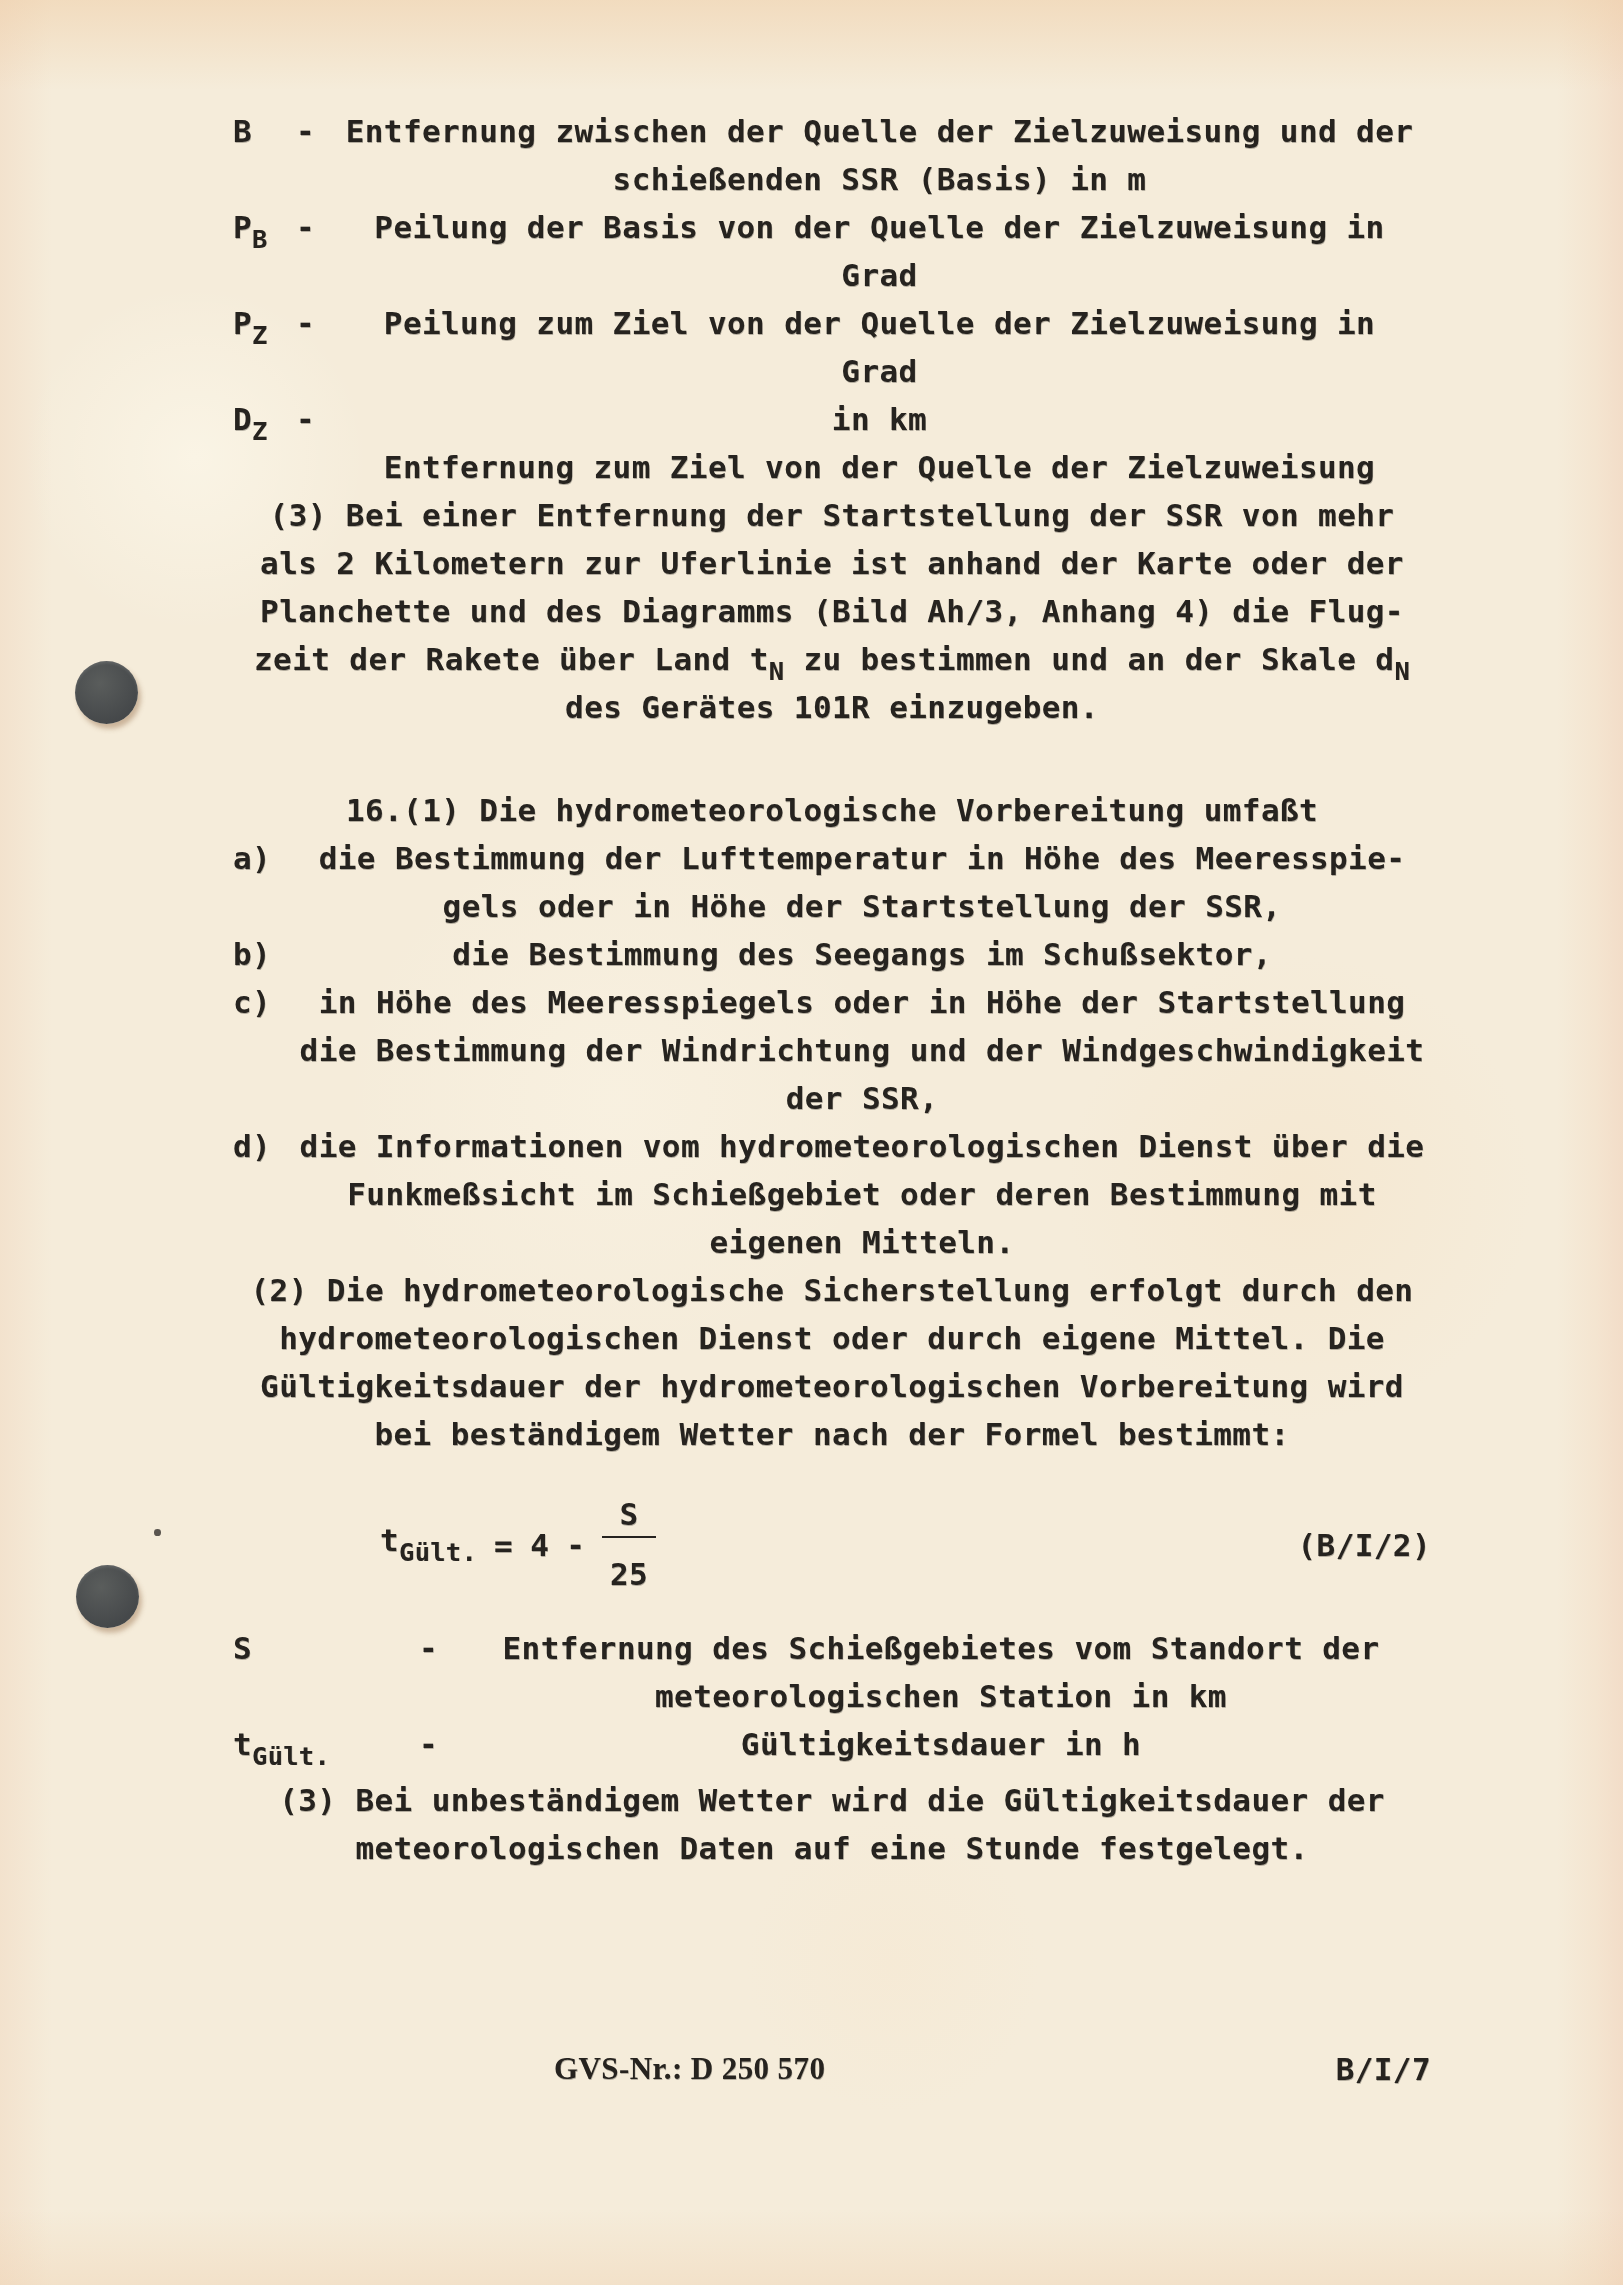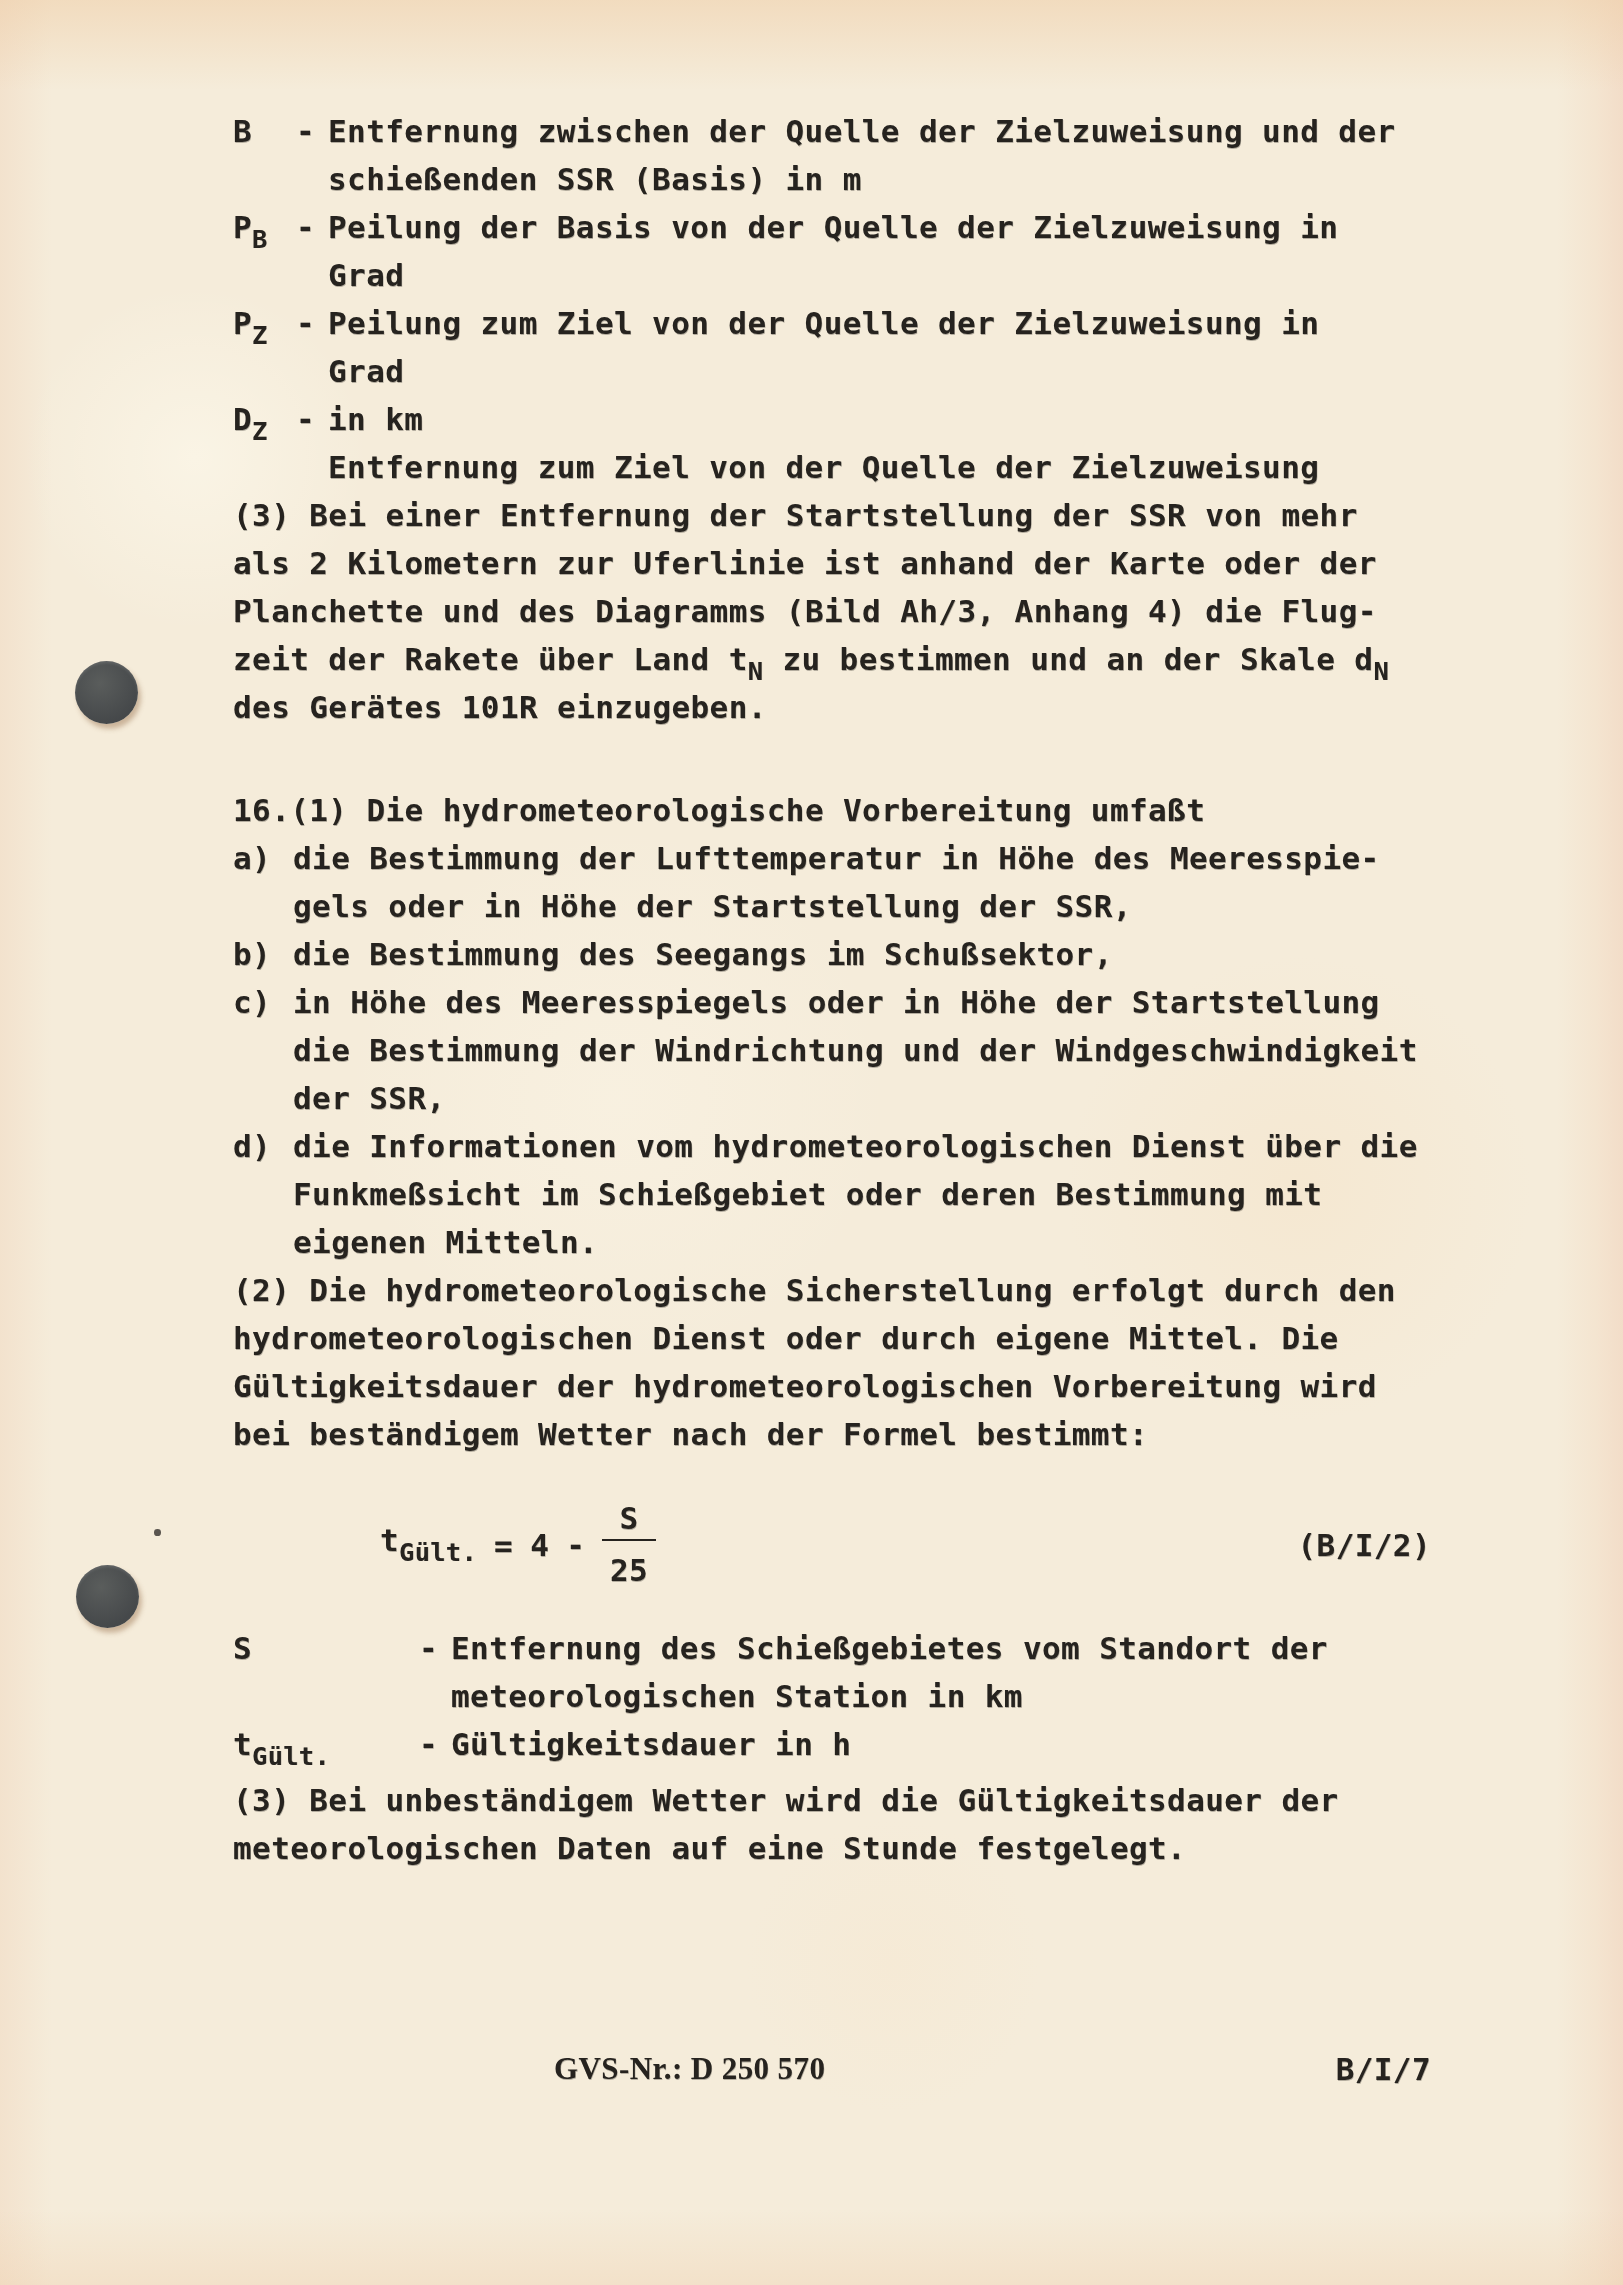--- a/index.html
+++ b/index.html
@@ -20,37 +20,37 @@
       linear-gradient(270deg, rgba(233,165,135,0.22) 0px, rgba(240,200,170,0.20) 28.5px, rgba(240,200,170,0.0) 67px),
       linear-gradient(90deg, rgba(236,196,166,0.25) 0px, rgba(236,196,166,0.0) 52px),
       radial-gradient(circle 247px at 12% 20%, rgba(255,252,240,0.50), transparent 70%),
       radial-gradient(circle 323px at 80% 52%, rgba(245,224,193,0.35), transparent 72%),
       radial-gradient(circle 209px at 55% 86%, rgba(247,230,205,0.32), transparent 70%),
       radial-gradient(circle 361px at 38% 48%, rgba(252,246,232,0.42), transparent 75%),
       #f5ecda;
     text-shadow:0.5px 0.6px 0 rgba(40,36,30,0.32);
   }
   .content{position:absolute;top:107px;left:233px;width:1198px;}
-  .line{height:48px;line-height:48px;white-space:pre;}
+  .line{height:48px;line-height:48px;white-space:pre;text-align:center;}
   .subsc{font-size:0.82em;vertical-align:-0.38em;letter-spacing:0.3px;}
   .defrow{display:grid;grid-template-columns:63px 32px 1fr;}
   .defrow2{display:grid;grid-template-columns:186px 32px 1fr;}
   .sym,.dash{height:48px;line-height:48px;white-space:pre;}
   .list-item{display:grid;grid-template-columns:60px 1fr;}
   .sec-gap{height:55px;}
   .formula-row{
     display:flex;justify-content:space-between;align-items:center;
     margin-top:34px;margin-bottom:27px;height:105px;padding-left:147px;
   }
   .formula{display:flex;align-items:center;}
   .fop{margin:0 17px;}
   .f4{margin-right:0;}
   .frac{display:inline-flex;flex-direction:column;align-items:center;line-height:1;}
   .frac .num{border-bottom:2.9px solid #26231f;min-width:46px;text-align:center;padding:0 3.8px 5.7px;}
-  .frac .den{padding-top:14px;}
+  .frac .den{padding-top:21px;}
   .tguelt-row{margin-bottom:7.6px;}
   .hole{
     position:absolute;width:63px;height:63px;border-radius:50%;
     background:radial-gradient(circle at 40% 35%, #5a5d5c, #45484a 72%);
     box-shadow:2.9px 4.8px 5.7px rgba(150,110,75,0.45), inset 0 1.9px 2.9px rgba(255,255,255,0.12);
   }
   .hole-1{left:75px;top:661px;}
   .hole-2{left:76px;top:1565px;}
   .speck{position:absolute;width:6.7px;height:6.7px;border-radius:50%;background:#33302c;opacity:0.8;}
   .speck-1{left:154px;top:1529px;}

